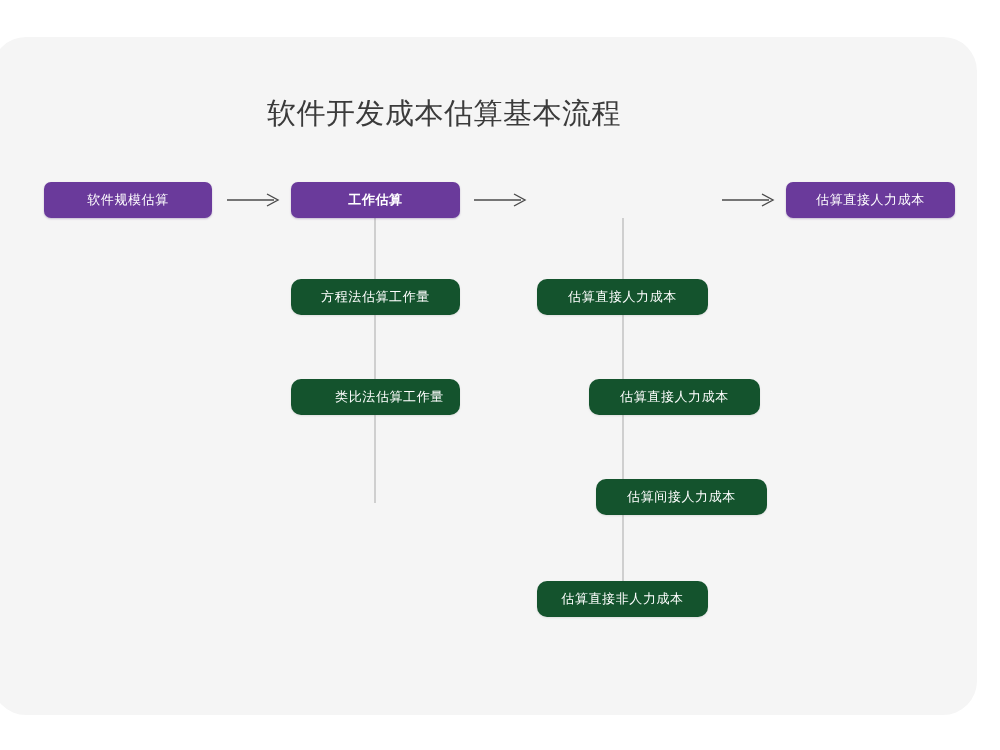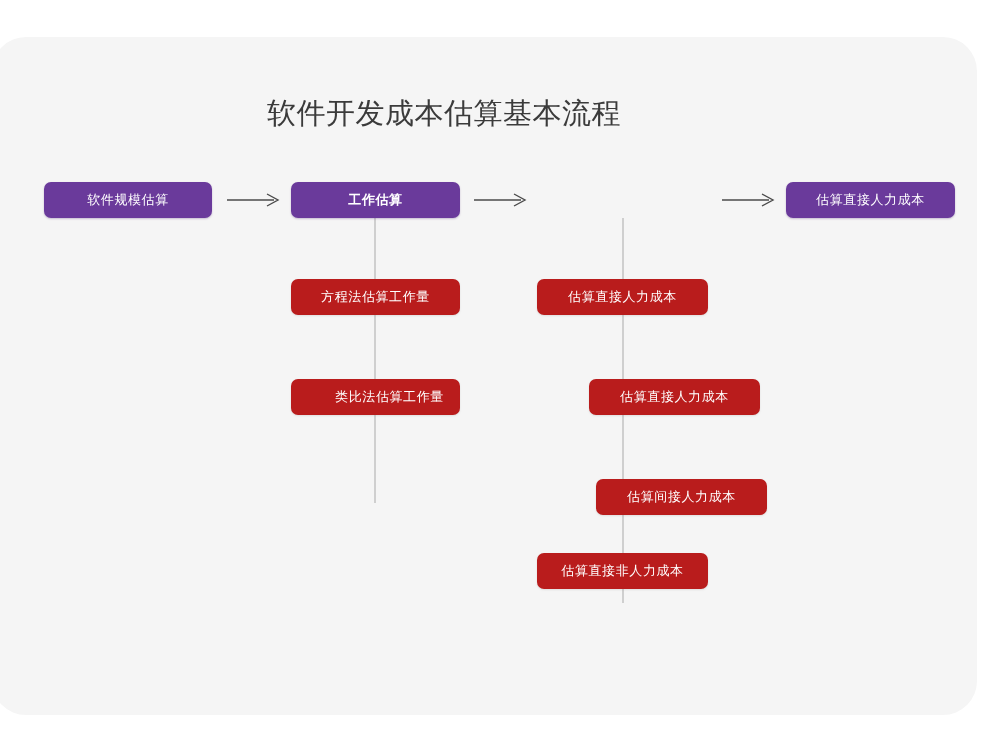--- a/index.html
+++ b/index.html
@@ -69,22 +69,23 @@
     color: #ffffff;
     letter-spacing: 0.6px;
     white-space: nowrap;
     box-sizing: border-box;
   }
   .node.primary {
     background: #6a3a9b;
     box-shadow: 0 1px 2px rgba(80, 40, 120, 0.28);
   }
   .node.secondary {
-    background: #b91c1c;
+    background: #14532d;
     box-shadow: 0 1px 2px rgba(120, 120, 120, 0.18);
+    border-radius: 10px;
   }
   
   .arrow {
     position: absolute;
     height: 36px;
     display: flex;
     align-items: center;
     justify-content: center;
     color: #4a4a4a;
   }
@@ -152,18 +153,18 @@
     </div>
 
     <div class="node secondary" style="left:565px; top:379px; width:171px;margin-left:24px;">
       <span>估算直接人力成本</span>
     </div>
 
     <div class="node secondary" style="left:554px; top:479px; width:171px;margin-left:42px;">
       <span>估算间接人力成本</span>
     </div>
 
-    <div class="node secondary" style="left:537px; top:553px; width:171px;">
+    <div class="node secondary" style="left:537px; top:581px; width:171px;">
       <span>估算直接非人力成本</span>
     </div>
 
   </div>
 </div>
 
 </body></html>

